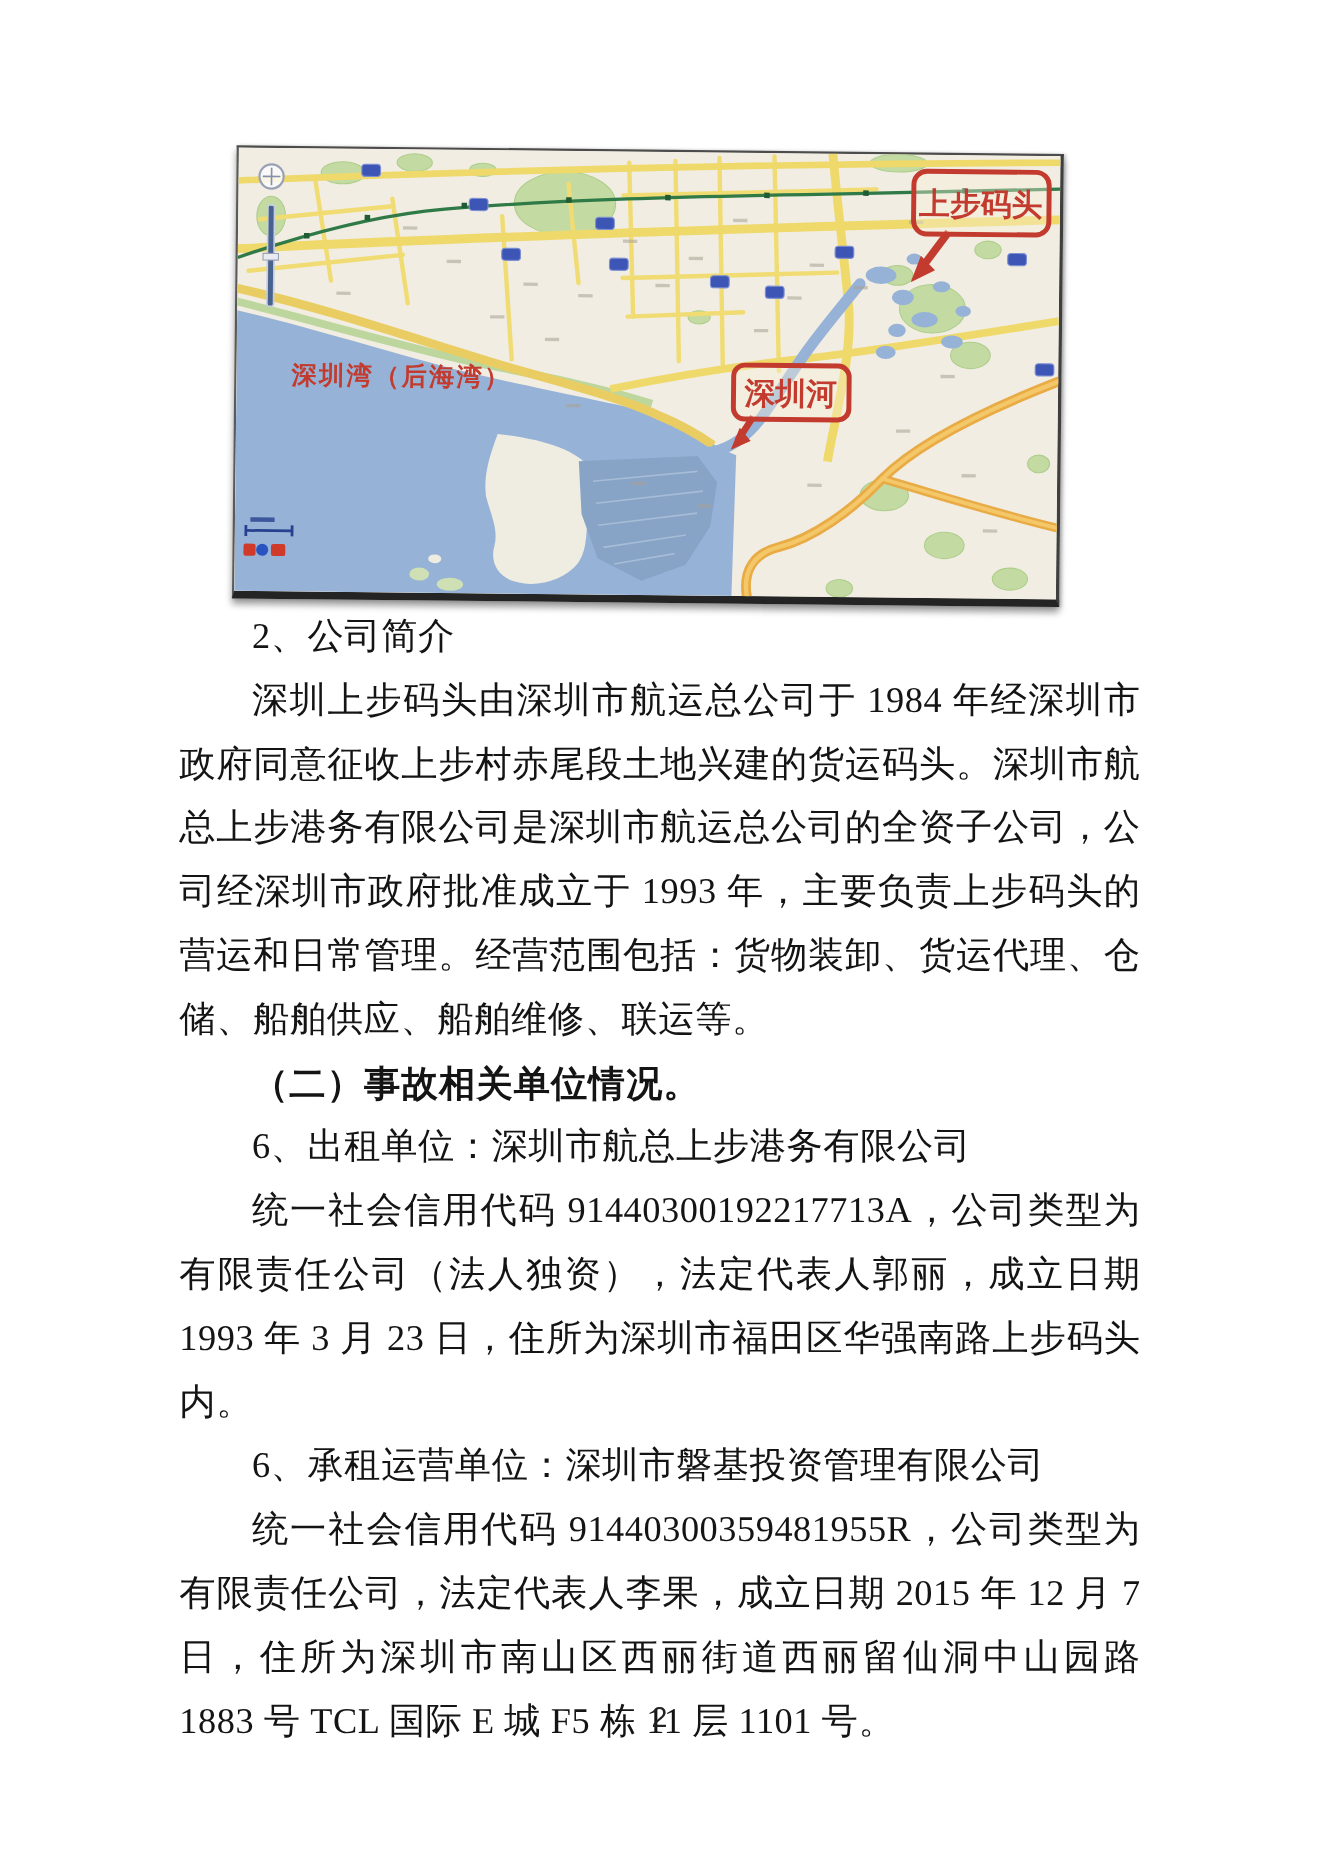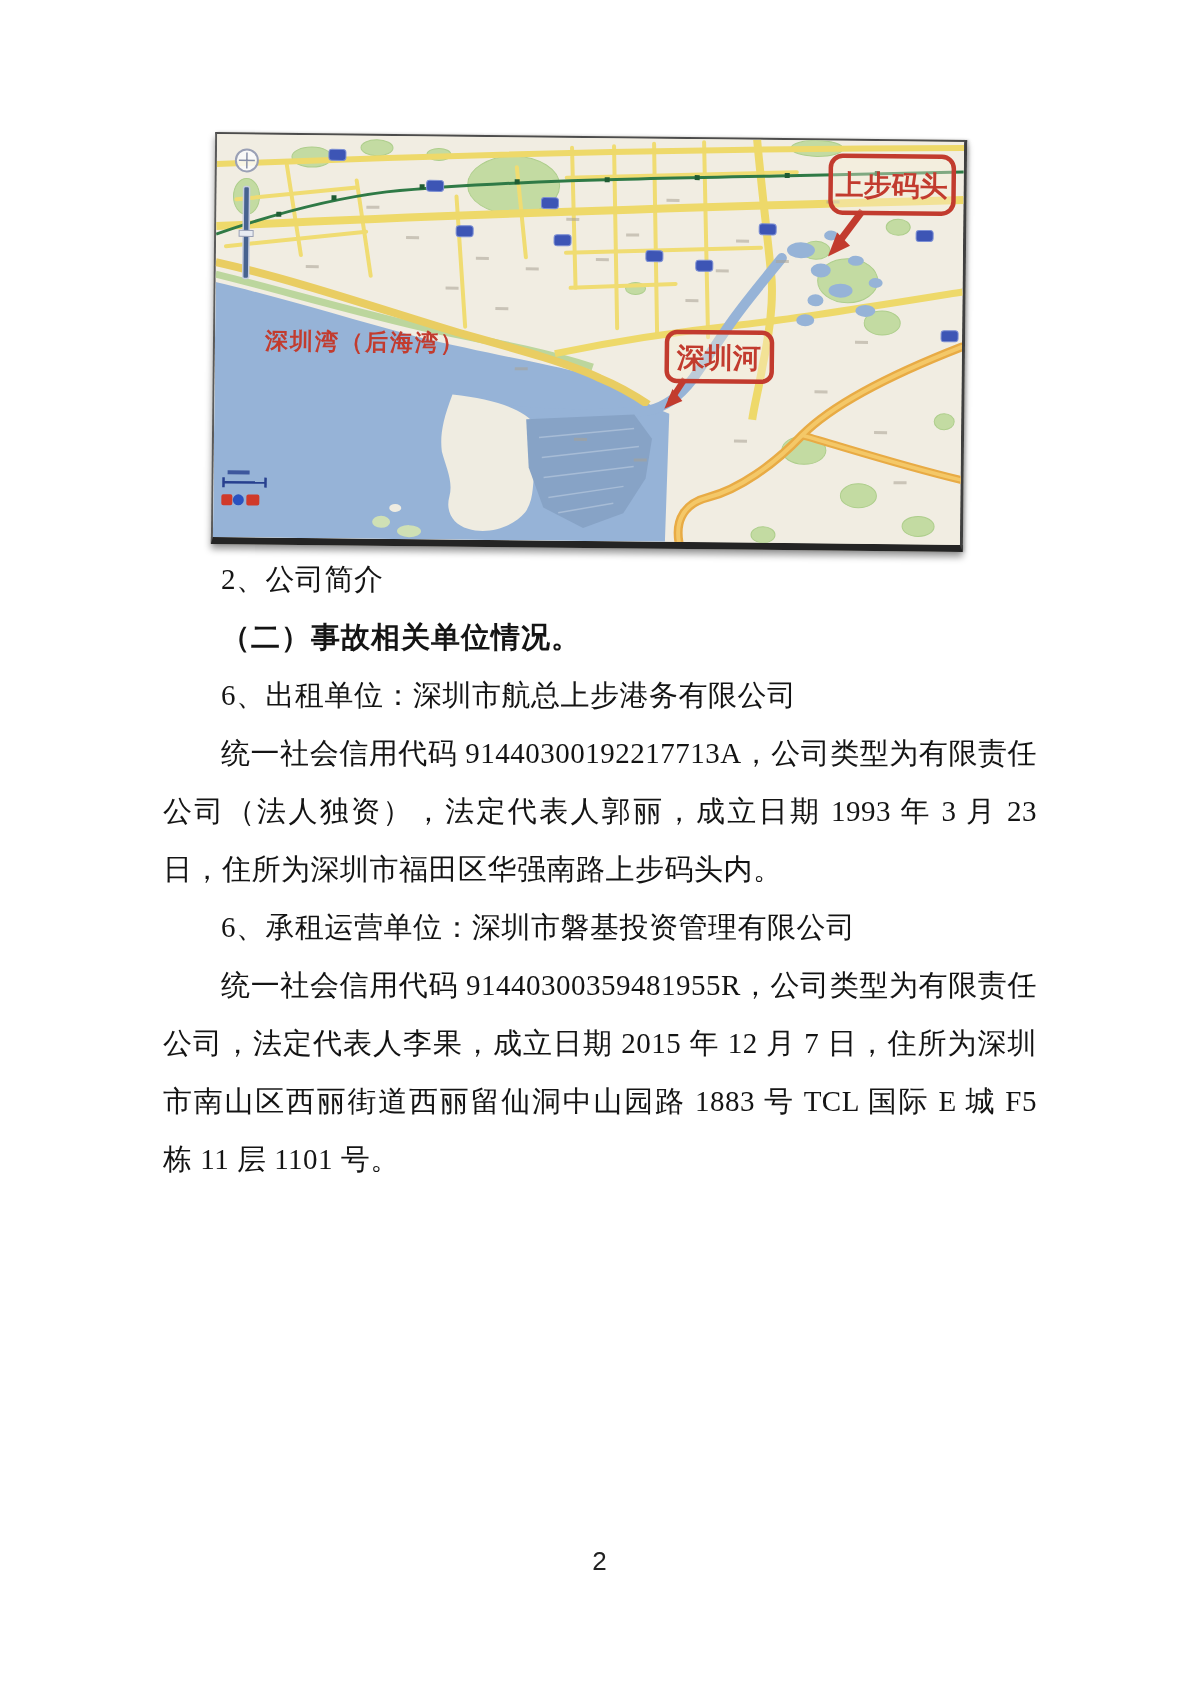--- a/index.html
+++ b/index.html
@@ -28,21 +28,21 @@
   .map-photo svg{display:block;width:100%;height:100%;}
   
   .doc-text{
     position:absolute;
     left:163px;top:550px;
     width:874px;
   }
   .doc-text p{
     margin:0;
     text-indent:2em;
-    font-size:29px;
+    font-size:33px;
     line-height:58px;
     text-align:justify;
     text-justify:inter-ideograph;
     letter-spacing:0.5px;
   }
   .doc-text p.bold-heading{
     font-family:Liberation Sans, sans-serif;
     font-weight:700;
     letter-spacing:1px;
   }
@@ -237,20 +237,21 @@
         <path d="M646,70 L624,100" stroke="#c23b2e" stroke-width="7" fill="none"></path>
         <polygon points="612,116 634,105 621,92" fill="#c23b2e"></polygon>
         <rect x="614" y="15" width="123" height="57" rx="12" fill="#f7f0da" fill-opacity="0.4" stroke="#c23b2e" stroke-width="4.5"></rect>
         <text x="675" y="54" text-anchor="middle" font-size="28" font-weight="bold" fill="#c23b2e" font-family="'Liberation Serif','DejaVu Serif',serif">上步码头</text>
       </g>
     </svg>
   </div>
 
   <div class="doc-text">
     <p>2、公司简介</p>
+    <p>深圳上步码头由深圳市航运总公司于 1984 年经深圳市政府同意征收上步村赤尾段土地兴建的货运码头。深圳市航总上步港务有限公司是深圳市航运总公司的全资子公司，公司经深圳市政府批准成立于 1993 年，主要负责上步码头的营运和日常管理。经营范围包括：货物装卸、货运代理、仓储、船舶供应、船舶维修、联运等。</p>
     <p class="bold-heading">（二）事故相关单位情况。</p>
     <p>6、出租单位：深圳市航总上步港务有限公司</p>
     <p>统一社会信用代码 91440300192217713A，公司类型为有限责任公司（法人独资），法定代表人郭丽，成立日期 1993 年 3 月 23 日，住所为深圳市福田区华强南路上步码头内。</p>
     <p>6、承租运营单位：深圳市磐基投资管理有限公司</p>
     <p>统一社会信用代码 91440300359481955R，公司类型为有限责任公司，法定代表人李果，成立日期 2015 年 12 月 7 日，住所为深圳市南山区西丽街道西丽留仙洞中山园路 1883 号 TCL 国际 E 城 F5 栋 11 层 1101 号。</p>
   </div>
 
   <div class="page-number">2</div>
 
 </div>

